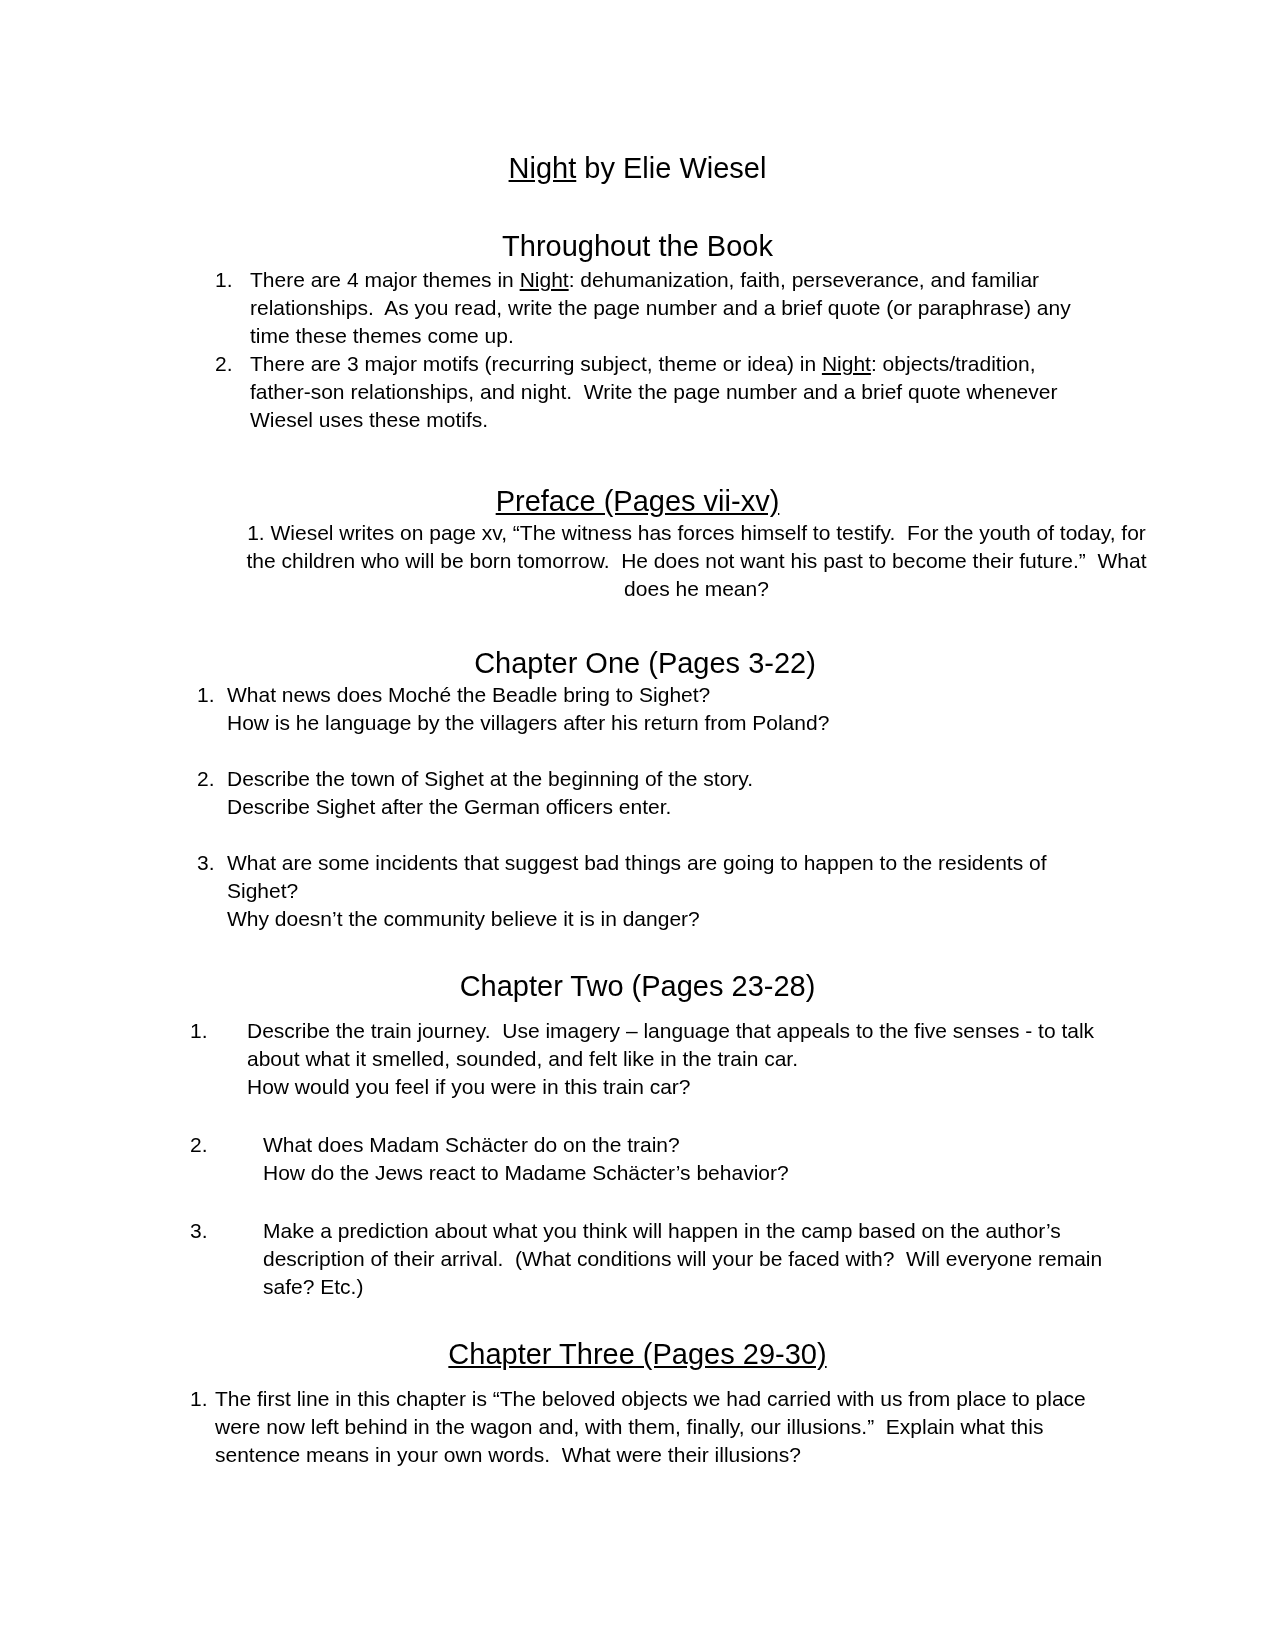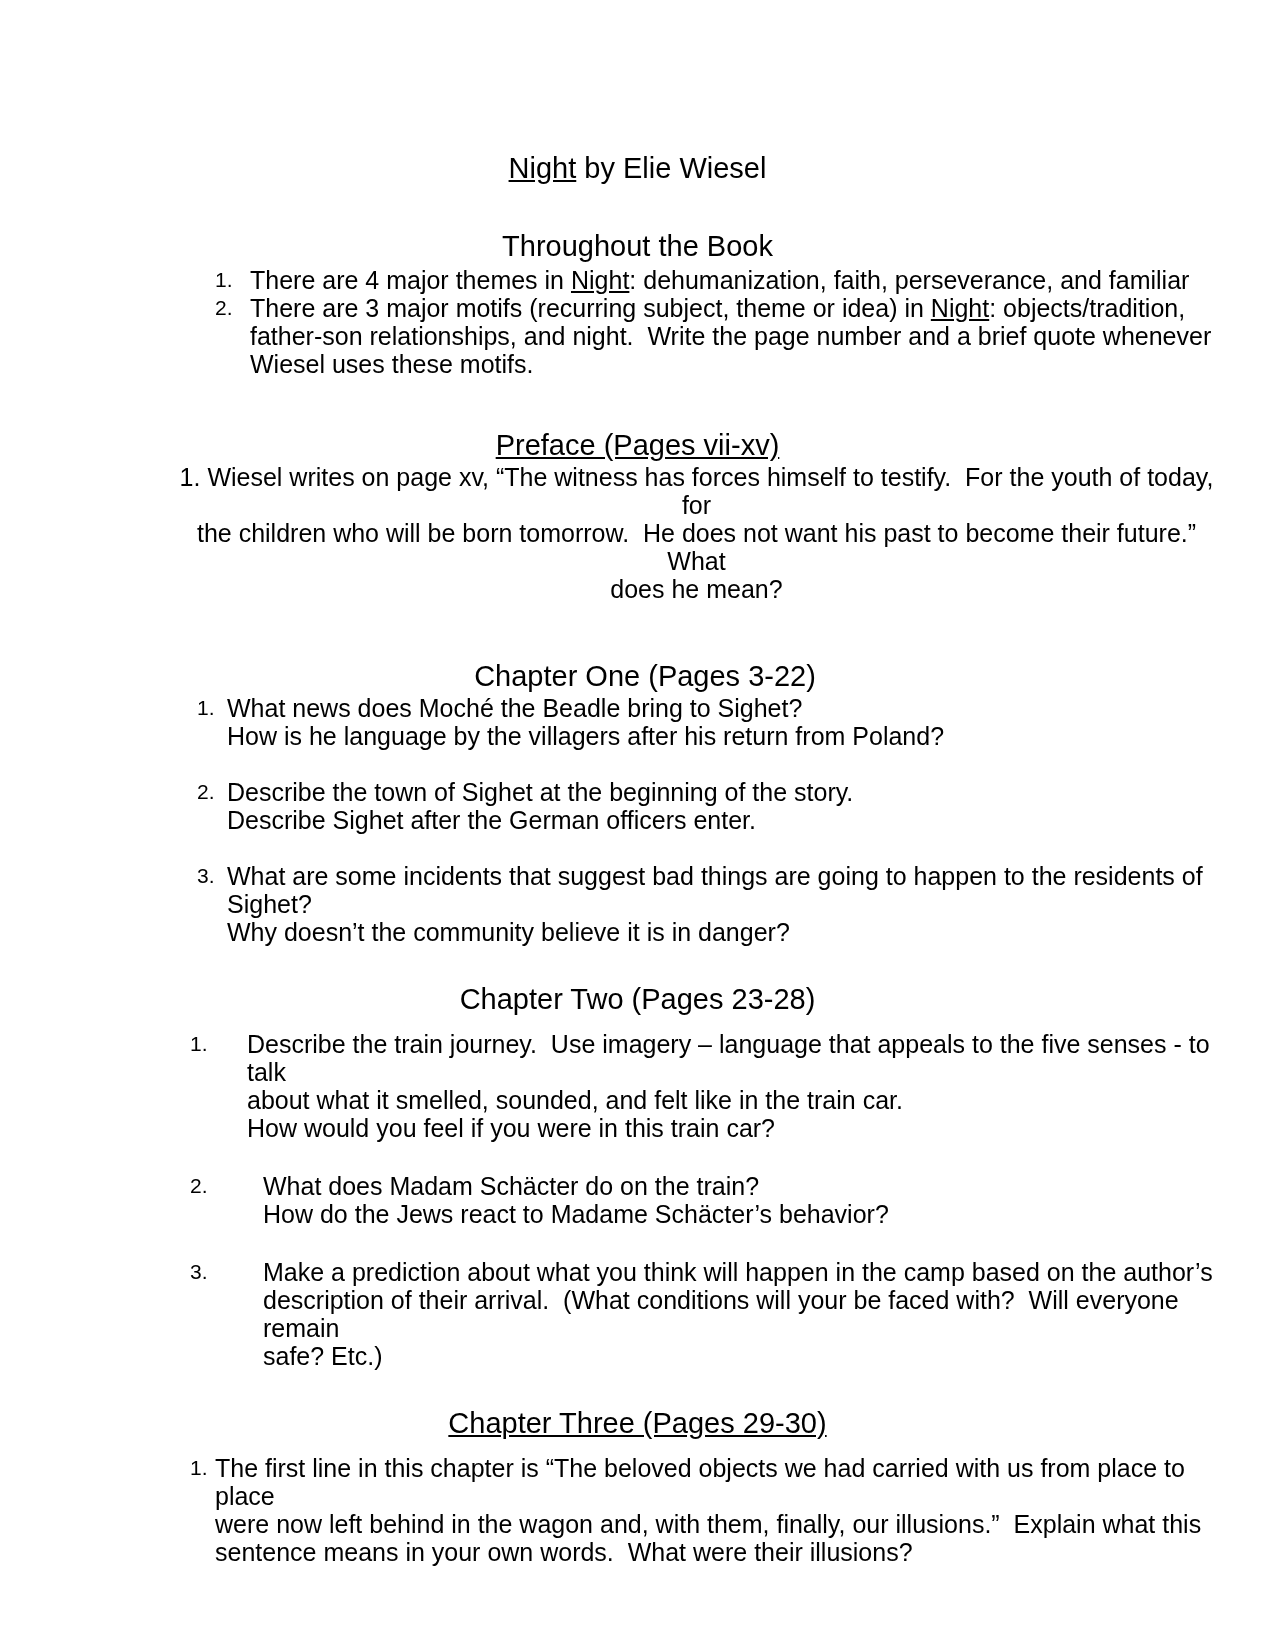--- a/index.html
+++ b/index.html
@@ -20,61 +20,62 @@
   .h {
     font-size: 29px;
     line-height: 36px;
     font-weight: 400;
     text-align: center;
     width: 1275px;
     margin-left: -178px;
   }
   .u { text-decoration: underline; }
   .body-text, .txt, .para {
-    font-size: 25px;
+    font-size: 21px;
     line-height: 28px;
   }
   .para { white-space: pre-wrap; text-align: center; }
   .txt { white-space: pre-wrap; flex: 1 1 auto; }
   .rest { white-space: pre-wrap; }
   .row { display: flex; align-items: flex-start; }
   .num { flex: 0 0 auto; font-size: 21px; line-height: 28px; }
 
   
   .tb .row { margin-left: 37px; }  .tb .num { width: 35px; }
   .c1 .row { margin-left: 19px; }  .c1 .num { width: 30px; }
   .c2 .row { margin-left: 12px; }  .c2 .num { width: 57px; }
   .c2 .row.wide .num { width: 73px; }
   .c3 .row { margin-left: 12px; }  .c3 .num { width: 25px; }
 
   
   .h-throughout { margin-top: 42px; }
   .tb           { margin-top: 2px; }
   .h-preface    { margin-top: 49px; text-decoration: underline; }
   .preface-para { margin-top: 0; }
-  .h-ch1        { margin-top: 55px; padding-left: 15px; }
+  .h-ch1        { margin-top: 42px; padding-left: 15px; }
   .h-ch2        { margin-top: 35px; }
   .h-ch3        { margin-top: 35px; text-decoration: underline; }
   .gap-28       { margin-top: 28px; }
   .gap-30       { margin-top: 30px; }
   .gap-13       { margin-top: 13px; }
 </style>
 </head>
 <body>
 
 <div class="page">
 
   <div class="h title"><span class="u">Night</span><span> by Elie Wiesel</span></div>
 
   <div class="h h-throughout">Throughout the Book</div>
 
   <div class="tb">
     <div class="row">
       <div class="num">1.</div>
-      <div class="txt"><span>There are 4 major themes in </span><span class="u">Night</span><span>: dehumanization, faith, perseverance, and familiar</span></div>
+      <div class="txt"><span>There are 4 major themes in </span><span class="u">Night</span><span>: dehumanization, faith, perseverance, and familiar</span><div class="rest">relationships.  As you read, write the page number and a brief quote (or paraphrase) any
+time these themes come up.</div></div>
     </div>
     <div class="row">
       <div class="num">2.</div>
       <div class="txt"><span>There are 3 major motifs (recurring subject, theme or idea) in </span><span class="u">Night</span><span>: objects/tradition,</span><div class="rest">father-son relationships, and night.  Write the page number and a brief quote whenever
 Wiesel uses these motifs.</div></div>
     </div>
   </div>
 
   <div class="h h-preface">Preface (Pages vii-xv)</div>
   <div class="para preface-para">1. Wiesel writes on page xv, “The witness has forces himself to testify.  For the youth of today, for

